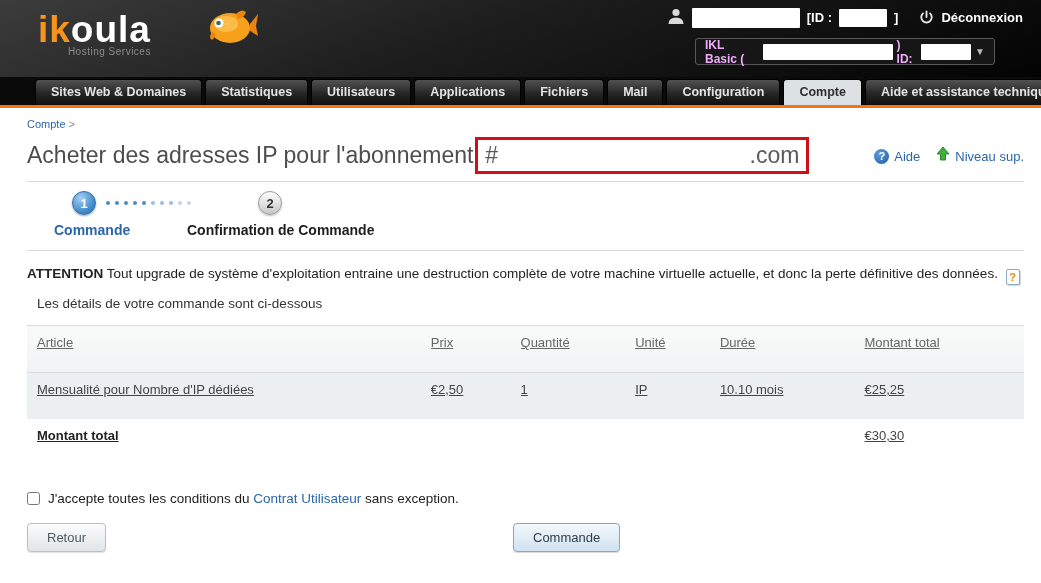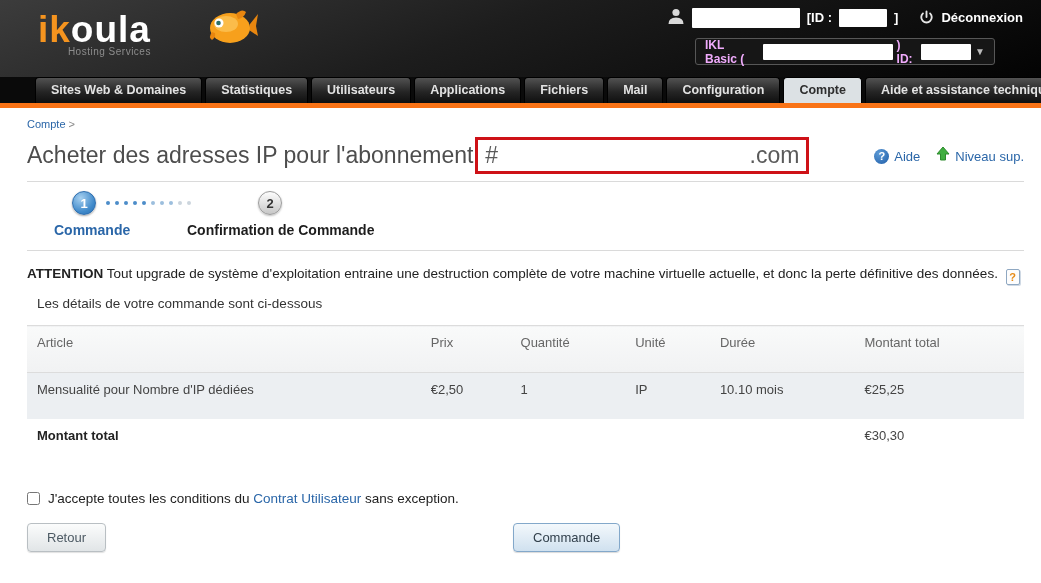--- a/index.html
+++ b/index.html
@@ -20,21 +20,21 @@
   .r-sub { width:150px; height:16px; }
   .r-subid { width:58px; height:16px; }
   .power { display:inline-flex; margin-left:14px; }
   .logout-label { cursor:pointer; }
 
   .sub-select { position:absolute; right:46px; top:38px; width:300px; height:27px; background:#161616; border:1px solid #575757; border-radius:3px; display:flex; align-items:center; gap:4px; padding:0 9px; color:#f0abfc; font-size:12px; font-weight:bold; cursor:pointer; }
   .caret { margin-left:auto; color:#bbb; font-size:10px; }
   .caret::before { content:"▼"; }
 
   
-  .nav { height:31px; background:#0a0a0a; border-bottom:5px solid #f97316; padding-left:35px; display:flex; align-items:flex-end; }
+  .nav { height:31px; background:#0a0a0a; border-bottom:3px solid #f97316; padding-left:35px; display:flex; align-items:flex-end; }
   .tab { height:26px; line-height:25px; padding:0 15px; margin-right:3px; font-size:12.5px; font-weight:bold; color:#e3e3e3; background:linear-gradient(#525252,#252525 55%,#0f0f0f); border:1px solid #000; border-bottom:none; border-radius:4px 4px 0 0; cursor:pointer; white-space:nowrap; }
   .tab.active { background:#dce1e4; color:#2e2e2e; }
 
   
   .content { padding:10px 17px 0 27px; }
   .breadcrumb { font-size:11px; color:#888; }
   .breadcrumb a { color:#2a66a8; text-decoration:none; cursor:pointer; }
 
   .title-row { position:relative; display:flex; align-items:center; margin-top:5px; height:40px; }
   h1 { font-size:23px; font-weight:normal; color:#4d4d4d; white-space:nowrap; }
@@ -63,21 +63,21 @@
   .warning b { font-weight:bold;text-align:center; }
   .doc-icon { display:inline-block; width:14px; height:16px; background:#fdfdfd; border:1px solid #8fa8c2; border-radius:2px; color:#e78b16; font-size:11px; font-weight:bold; text-align:center; line-height:15px; vertical-align:-3px; margin-left:4px; box-shadow:1px 1px 0 #cfd9e4; cursor:pointer; }
   .intro { font-size:13.5px; color:#333; margin:0 0 14px 10px; }
 
   
   table { width:100%; border-collapse:collapse; table-layout:fixed; font-size:13px; color:#444; }
   col.c-article{width:40.5%} col.c-prix{width:9%} col.c-qte{width:11.5%} col.c-unite{width:8.5%} col.c-duree{width:14.5%} col.c-montant{width:16%}
   thead tr { background:linear-gradient(#f9fafa,#f1f2f3); color:#666; }
   thead tr { border-top:1px solid #dcdcdc; border-bottom:1px solid #dcdcdc; }
   th { text-align:left; font-weight:normal; }
-  th,td { padding:9px 6px 22px 0; overflow:hidden; white-space:nowrap; }
+  th,td { padding:9px 6px 22px 0; overflow:hidden; white-space:nowrap;text-decoration:underline; }
   th:first-child,td:first-child { padding-left:10px; }
   tbody tr:nth-child(odd) { background:#eceff2; }
   tbody tr.total td:first-child { font-weight:bold; color:#222; }
 
   
   .agree { margin-top:26px; font-size:13.5px; color:#222; display:flex; align-items:center; gap:8px; }
   .agree a { color:#2a66a8; text-decoration:none; cursor:pointer; }
   .agree input { width:13px; height:13px; }
 
   .actions { position:relative; height:34px; margin-top:17px; }

